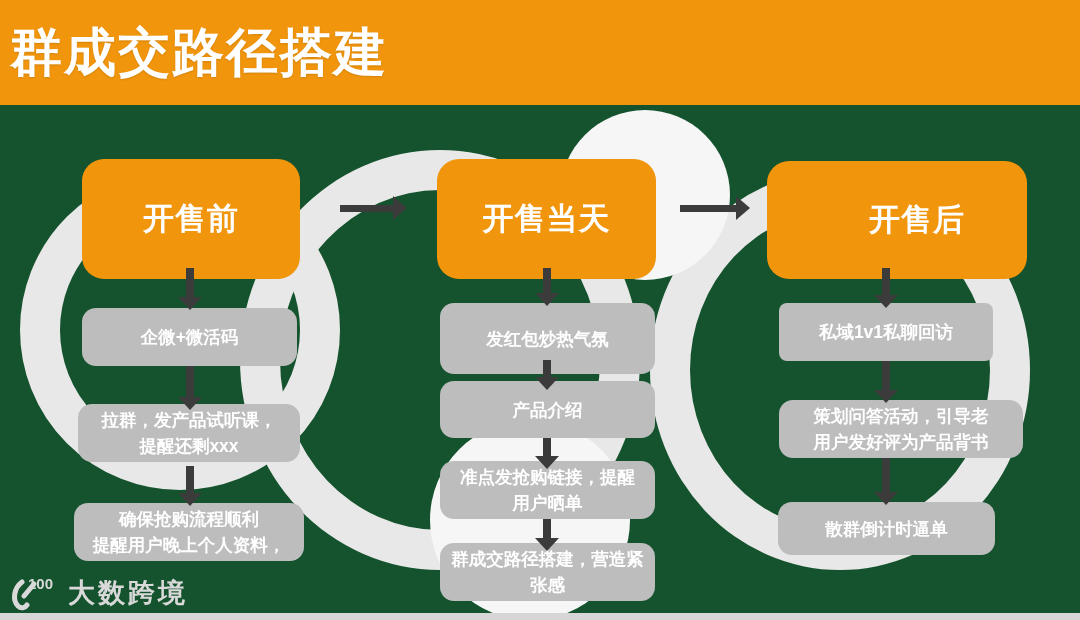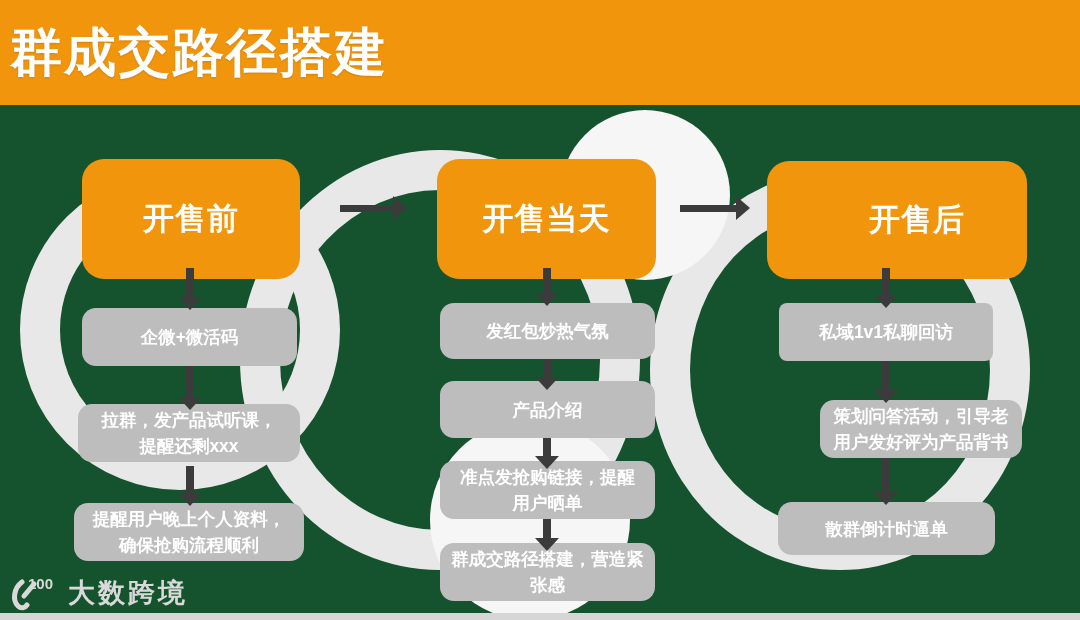--- a/index.html
+++ b/index.html
@@ -135,39 +135,39 @@
     <span>拉群，发产品试听课，</span>
     <span>提醒还剩xxx</span>
   </div>
 
   <div class="v-arrow" style="left:178px;top:466px;height:40px;">
     <div class="shaft"></div>
       <div class="head"></div>
   </div>
 
   <div class="step-box" style="left:74px;top:503px;width:230px;height:58px;">
+    <span>确保抢购流程顺利</span>
     <span>提醒用户晚上个人资料，</span>
-    <span>确保抢购流程顺利</span>
   </div>
 
   <div class="h-arrow" style="left:340px;top:196px;width:67px;">
     <div class="shaft"></div>
       <div class="head"></div>
   </div>
 
   <div class="stage-box" style="left:437px;top:148px;width:219px;height:120px;">
     <span>开售当天</span>
   </div>
 
   <div class="v-arrow" style="left:535px;top:268px;height:38px;">
     <div class="shaft"></div>
       <div class="head"></div>
   </div>
 
-  <div class="step-box" style="left:440px;top:303px;width:215px;height:56px;">
+  <div class="step-box" style="left:440px;top:303px;width:215px;height:71px;">
     <span>发红包炒热气氛</span>
   </div>
 
   <div class="v-arrow" style="left:535px;top:360px;height:30px;">
     <div class="shaft"></div>
       <div class="head"></div>
   </div>
 
   <div class="step-box" style="left:440px;top:381px;width:215px;height:57px;">
     <span>产品介绍</span>
@@ -209,21 +209,21 @@
 
   <div class="step-box" style="left:779px;top:303px;width:214px;height:58px;border-radius:8px;">
     <span>私域1v1私聊回访</span>
   </div>
 
   <div class="v-arrow" style="left:874px;top:361px;height:42px;">
     <div class="shaft"></div>
       <div class="head"></div>
   </div>
 
-  <div class="step-box" style="left:779px;top:400px;width:202px;height:58px;margin-left:41px;">
+  <div class="step-box" style="left:779px;top:400px;width:244px;height:58px;">
     <span>策划问答活动，引导老</span>
     <span>用户发好评为产品背书</span>
   </div>
 
   <div class="v-arrow" style="left:874px;top:458px;height:47px;">
     <div class="shaft"></div>
       <div class="head"></div>
   </div>
 
   <div class="step-box" style="left:778px;top:502px;width:217px;height:53px;">

